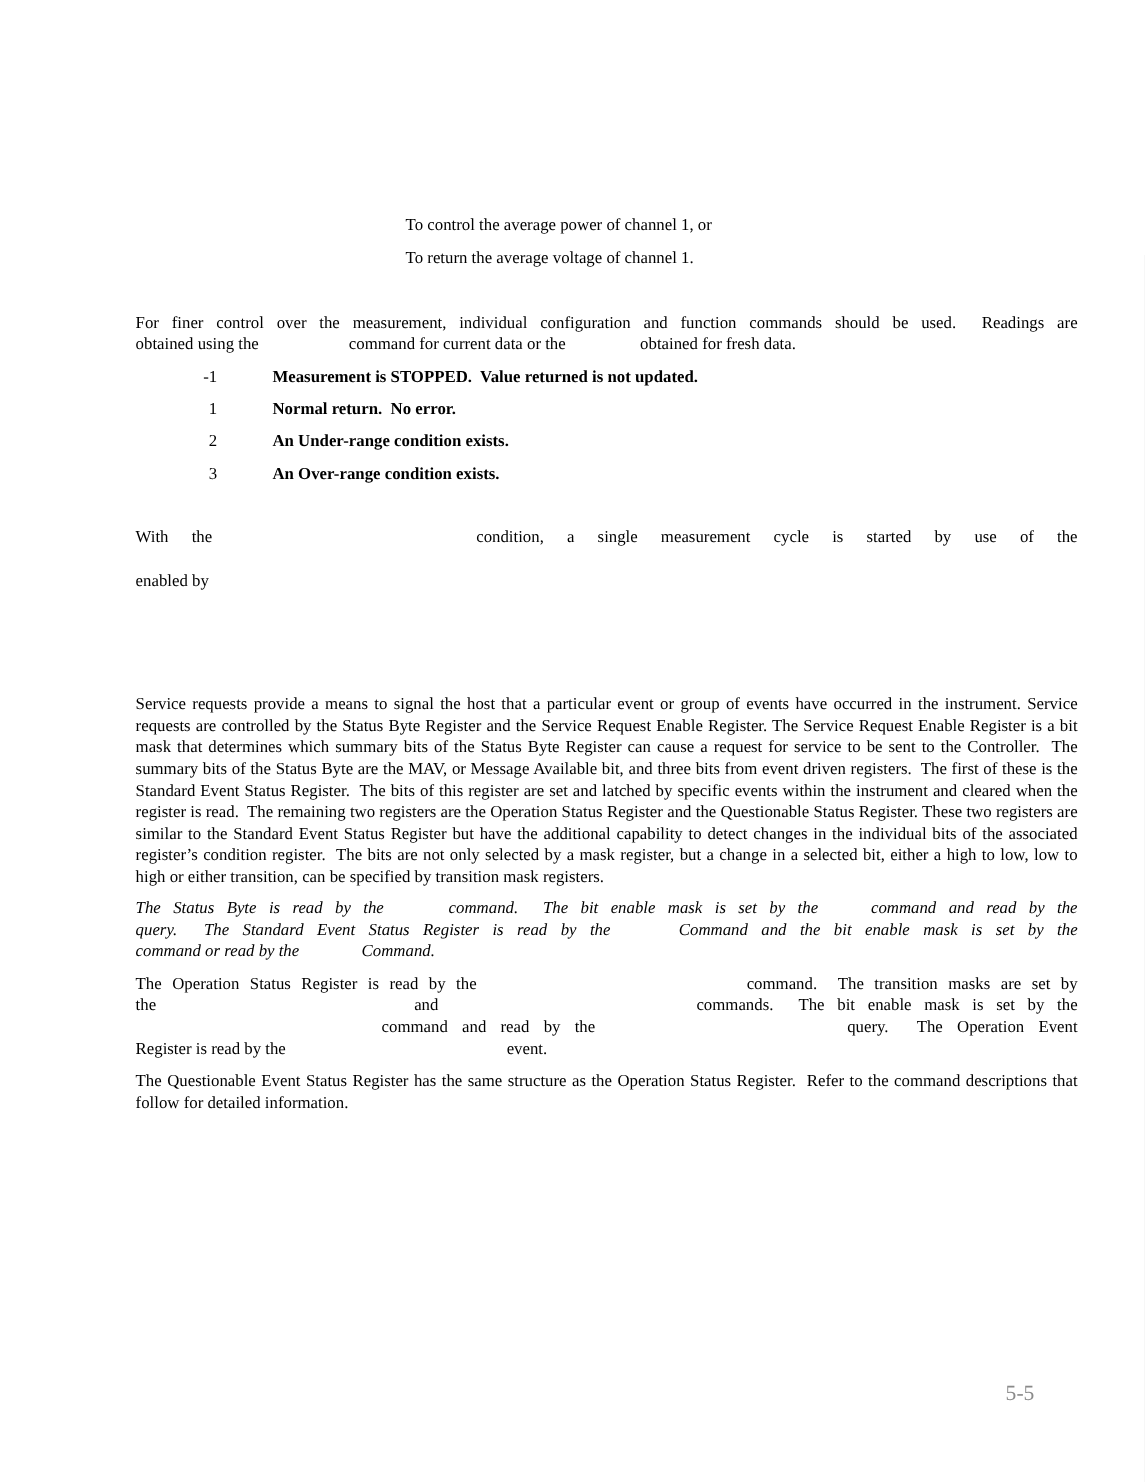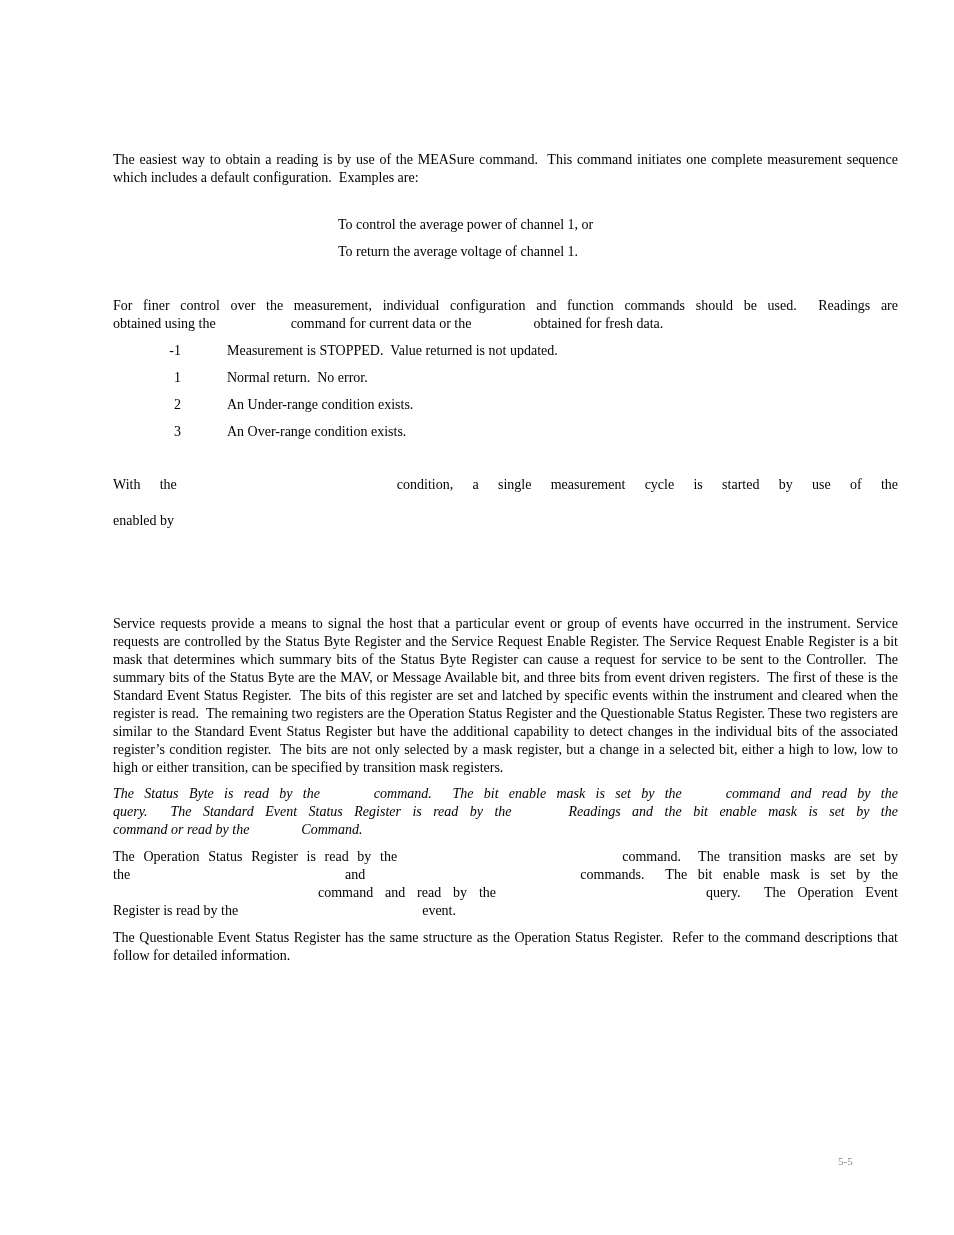--- a/index.html
+++ b/index.html
@@ -15,42 +15,41 @@
   .content{position:absolute;left:113px;top:151px;width:785px;}
   .para{margin:0;}
   .flow{text-align:justify;}
   .tline{text-align:left;}
   .tline.fill{text-align:justify;text-align-last:justify;}
   .gap{display:inline-block;height:1px;vertical-align:baseline;}
   .example-line{margin-left:225px;}
   .example-line + .example-line{margin-top:9px;}
   .list-row + .list-row{margin-top:9px;}
   .list-code{display:inline-block;width:16px;margin-left:52px;text-align:right;}
-  .list-desc{margin-left:46px;}
+  .list-desc{margin-left:46px;font-weight:bold;}
   
   [data-name="paragraph-measure-examples"]{margin-top:29px;}
   [data-name="paragraph-finer-control"]{margin-top:36px;}
   [data-name="paragraph-readings-units"]{margin-top:9px;}
   [data-name="paragraph-condition-codes"]{margin-top:9px;}
   [data-name="paragraph-trigger-cycle"]{margin-top:35px;}
   [data-name="paragraph-service-requests"]{margin-top:85px;}
   [data-name="paragraph-status-byte"]{margin-top:8px;font-style:italic;}
   [data-name="paragraph-operation-status"]{margin-top:9px;}
   [data-name="paragraph-questionable-status"]{margin-top:9px;}
   .page-number{
     position:absolute;left:838px;top:1151px;
-    font-size:11px;line-height:20px;color:#8a8a8a;
+    font-size:18px;line-height:20px;color:#8a8a8a;
   }
 </style>
 </head>
 <body>
 
 <div class="page" data-name="document-page">
   <div class="content" id="content" data-name="page-content">
-      <div class="para flow" data-name="paragraph-measure-intro">The easiest way to obtain a reading is by use of the MEASure command.&nbsp; This command initiates one complete measurement sequence which includes a default configuration.&nbsp; Examples are:</div>
       <div class="para examples" data-name="paragraph-measure-examples">
         <div class="example-line" data-name="example-line">To control the average power of channel 1, or</div>
         <div class="example-line" data-name="example-line">To return the average voltage of channel 1.</div>
       </div>
       <div class="para lines" data-name="paragraph-finer-control">
         <div class="tline fill" data-name="text-line"><span data-name="text-segment">For finer control over the measurement, individual configuration and function commands should be used.&nbsp; Readings are</span></div>
         <div class="tline" data-name="text-line"><span data-name="text-segment">obtained using the</span><span class="gap" data-name="redacted-gap" style="width: 75px;"></span><span data-name="text-segment">command for current data or the</span><span class="gap" data-name="redacted-gap" style="width: 62px;"></span><span data-name="text-segment">obtained for fresh data.</span></div>
       </div>
       <div class="para lines" data-name="paragraph-readings-units">
       </div>
@@ -61,21 +60,21 @@
         <div class="list-row" data-name="list-item"><span class="list-code" data-name="list-item-number">3</span><span class="list-desc" data-name="list-item-text">An Over-range condition exists.</span></div>
       </div>
       <div class="para lines" data-name="paragraph-trigger-cycle">
         <div class="tline fill" data-name="text-line"><span data-name="text-segment">With the</span><span class="gap" data-name="redacted-gap" style="width: 220px;"></span><span data-name="text-segment">condition, a single measurement cycle is started by use of the</span></div>
         <div class="tline fill" data-name="text-line"><span class="gap" data-name="redacted-gap" style="width: 155px;"></span></div>
         <div class="tline" data-name="text-line"><span data-name="text-segment">enabled by</span></div>
       </div>
       <div class="para flow" data-name="paragraph-service-requests">Service requests provide a means to signal the host that a particular event or group of events have occurred in the instrument. Service requests are controlled by the Status Byte Register and the Service Request Enable Register. The Service Request Enable Register is a bit mask that determines which summary bits of the Status Byte Register can cause a request for service to be sent to the Controller.&nbsp; The summary bits of the Status Byte are the MAV, or Message Available bit, and three bits from event driven registers.&nbsp; The first of these is the Standard Event Status Register.&nbsp; The bits of this register are set and latched by specific events within the instrument and cleared when the register is read.&nbsp; The remaining two registers are the Operation Status Register and the Questionable Status Register. These two registers are similar to the Standard Event Status Register but have the additional capability to detect changes in the individual bits of the associated register’s condition register.&nbsp; The bits are not only selected by a mask register, but a change in a selected bit, either a high to low, low to high or either transition, can be specified by transition mask registers.</div>
       <div class="para lines" data-name="paragraph-status-byte">
         <div class="tline fill" data-name="text-line"><span data-name="text-segment">The Status Byte is read by the</span><span class="gap" data-name="redacted-gap" style="width: 54px;"></span><span data-name="text-segment">command.&nbsp; The bit enable mask is set by the</span><span class="gap" data-name="redacted-gap" style="width: 44px;"></span><span data-name="text-segment">command and read by the</span></div>
-        <div class="tline fill" data-name="text-line"><span data-name="text-segment">query.&nbsp; The Standard Event Status Register is read by the</span><span class="gap" data-name="redacted-gap" style="width: 57px;"></span><span data-name="text-segment">Readings and the bit enable mask is set by the</span></div>
+        <div class="tline fill" data-name="text-line"><span data-name="text-segment">query.&nbsp; The Standard Event Status Register is read by the</span><span class="gap" data-name="redacted-gap" style="width: 57px;"></span><span data-name="text-segment">Command and the bit enable mask is set by the</span></div>
         <div class="tline" data-name="text-line"><span data-name="text-segment">command or read by the</span><span class="gap" data-name="redacted-gap" style="width: 52px;"></span><span data-name="text-segment">Command.</span></div>
       </div>
       <div class="para lines" data-name="paragraph-operation-status">
         <div class="tline fill" data-name="text-line"><span data-name="text-segment">The Operation Status Register is read by the</span><span class="gap" data-name="redacted-gap" style="width: 225px;"></span><span data-name="text-segment">command.&nbsp; The transition masks are set by</span></div>
         <div class="tline fill" data-name="text-line"><span data-name="text-segment">the</span><span class="gap" data-name="redacted-gap" style="width: 215px;"></span><span data-name="text-segment">and</span><span class="gap" data-name="redacted-gap" style="width: 215px;"></span><span data-name="text-segment">commands.&nbsp; The bit enable mask is set by the</span></div>
         <div class="tline fill" data-name="text-line"><span class="gap" data-name="redacted-gap" style="width: 205px;"></span><span data-name="text-segment">command and read by the</span><span class="gap" data-name="redacted-gap" style="width: 210px;"></span><span data-name="text-segment">query.&nbsp; The Operation Event</span></div>
         <div class="tline" data-name="text-line"><span data-name="text-segment">Register is read by the</span><span class="gap" data-name="redacted-gap" style="width: 184px;"></span><span data-name="text-segment">event.</span></div>
       </div>
       <div class="para flow" data-name="paragraph-questionable-status">The Questionable Event Status Register has the same structure as the Operation Status Register.&nbsp; Refer to the command descriptions that follow for detailed information.</div>
     </div>

